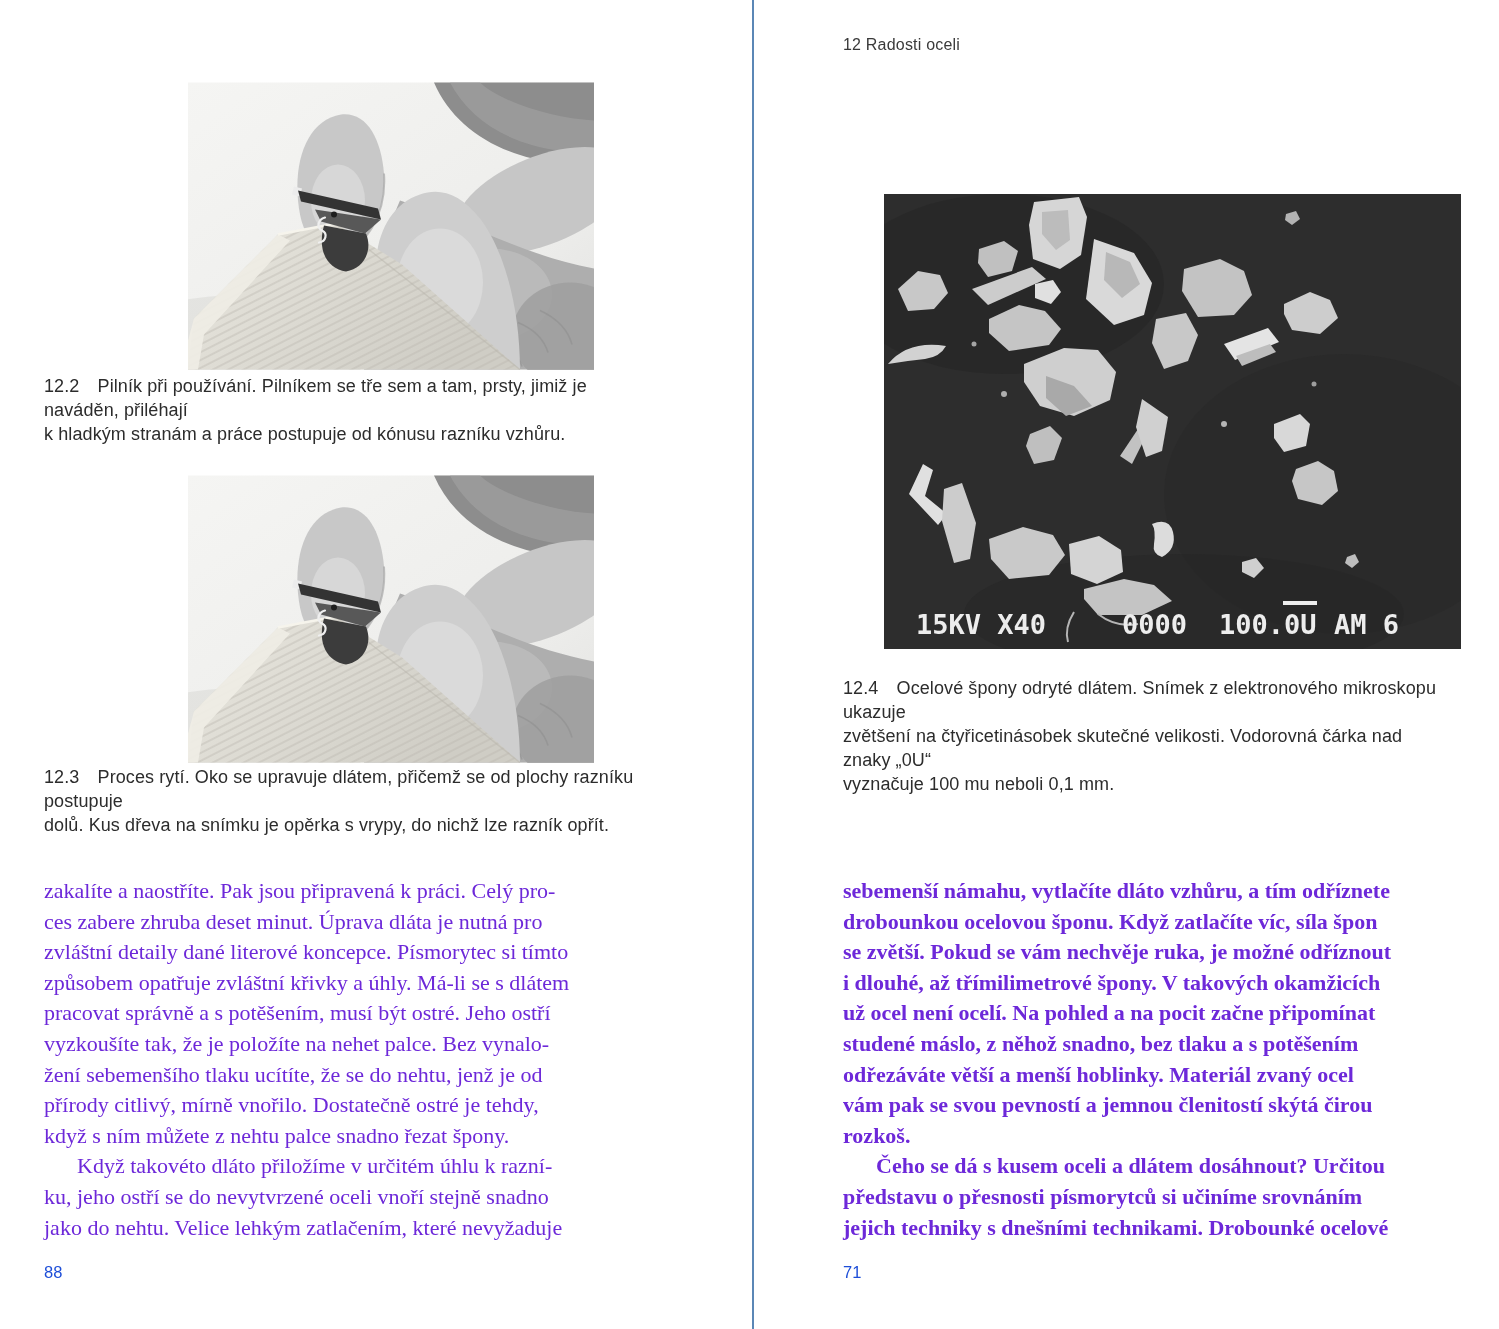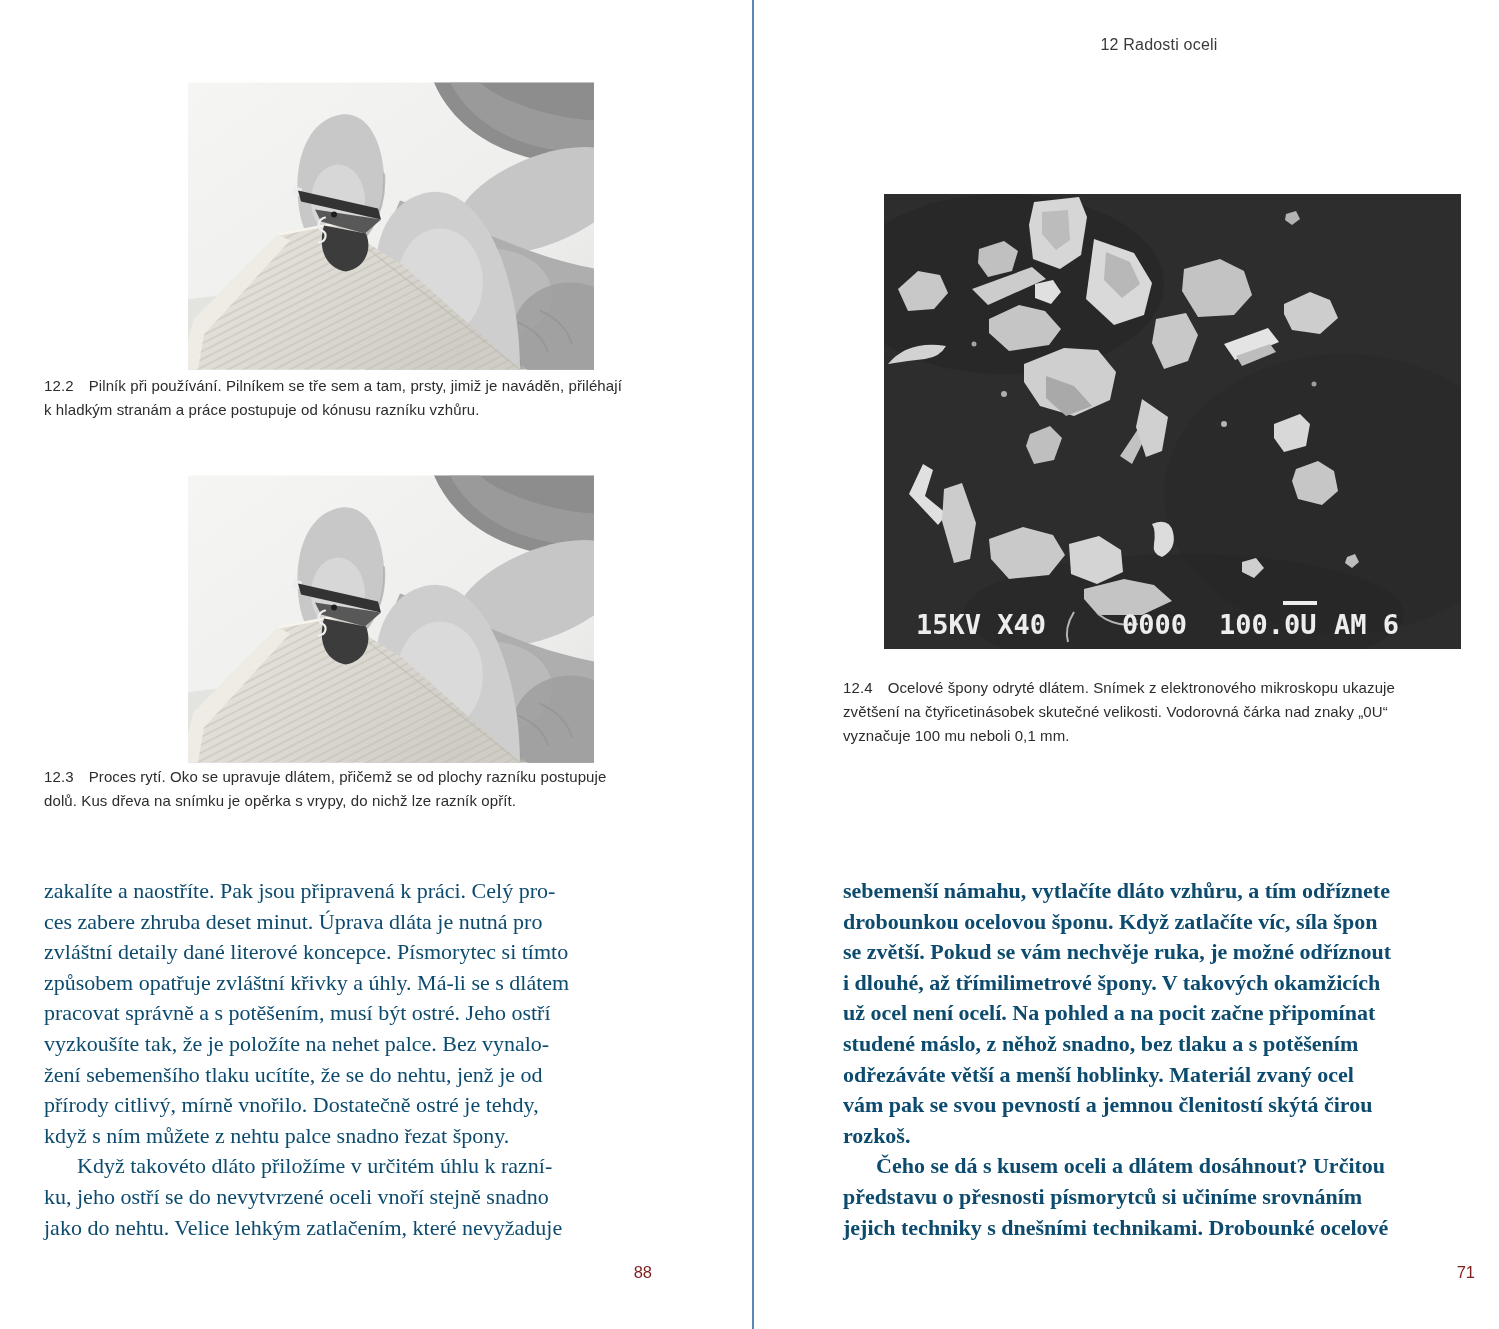--- a/index.html
+++ b/index.html
@@ -11,40 +11,40 @@
     position:absolute;left:752px;top:0;width:2px;height:1329px;
   }
   .fig-photo{position:absolute;left:148px;width:406px;height:288px;}
   .fig-photo svg{display:block;width:100%;height:100%;}
   #fig1{top:66px;}
   #fig2{top:459px;}
   .fig-sem{position:absolute;left:844px;top:178px;width:577px;height:455px;}
   .fig-sem svg{display:block;width:100%;height:100%;}
   .caption{
     position:absolute;width:618px;
-    font-size:15px;line-height:24px;color:#2c2c2c;
+    font-size:18px;line-height:24px;color:#2c2c2c;
     white-space:pre-line;letter-spacing:0.1px;
   }
   #cap1{left:44px;top:374px;}
   #cap2{left:44px;top:765px;}
   #cap3{left:843px;top:652px;width:600px;margin-top:24px;}
   .body-text{
     position:absolute;width:655px;
     font-family:"Liberation Serif","DejaVu Serif",serif;
-    font-size:22px;line-height:30.6px;color:#0c4a6e;
+    font-size:22px;line-height:30.6px;color:#6d28d9;
     white-space:pre-line;
   }
   #body-left{left:44px;top:876px;}
   #body-right{left:843px;top:876px;font-weight:bold;}
   .running-header{
     position:absolute;left:843px;top:36px;width:632px;
-    text-align:center;font-size:16px;color:#3a3a3a;letter-spacing:0.2px;
+    text-align:left;font-size:16px;color:#3a3a3a;letter-spacing:0.2px;
   }
   .page-number{
-    position:absolute;top:1263px;font-size:16.5px;color:#7f1d1d;text-align:right;
+    position:absolute;top:1263px;font-size:16.5px;color:#1d4ed8;text-align:left;
   }
   #pn-left{left:44px;width:608px;}
   #pn-right{left:843px;width:632px;}
   .sem-label{
     font-family:"DejaVu Sans Mono","Liberation Mono",monospace;
     font-weight:bold;
   }
 </style>
 </head>
 <body>

